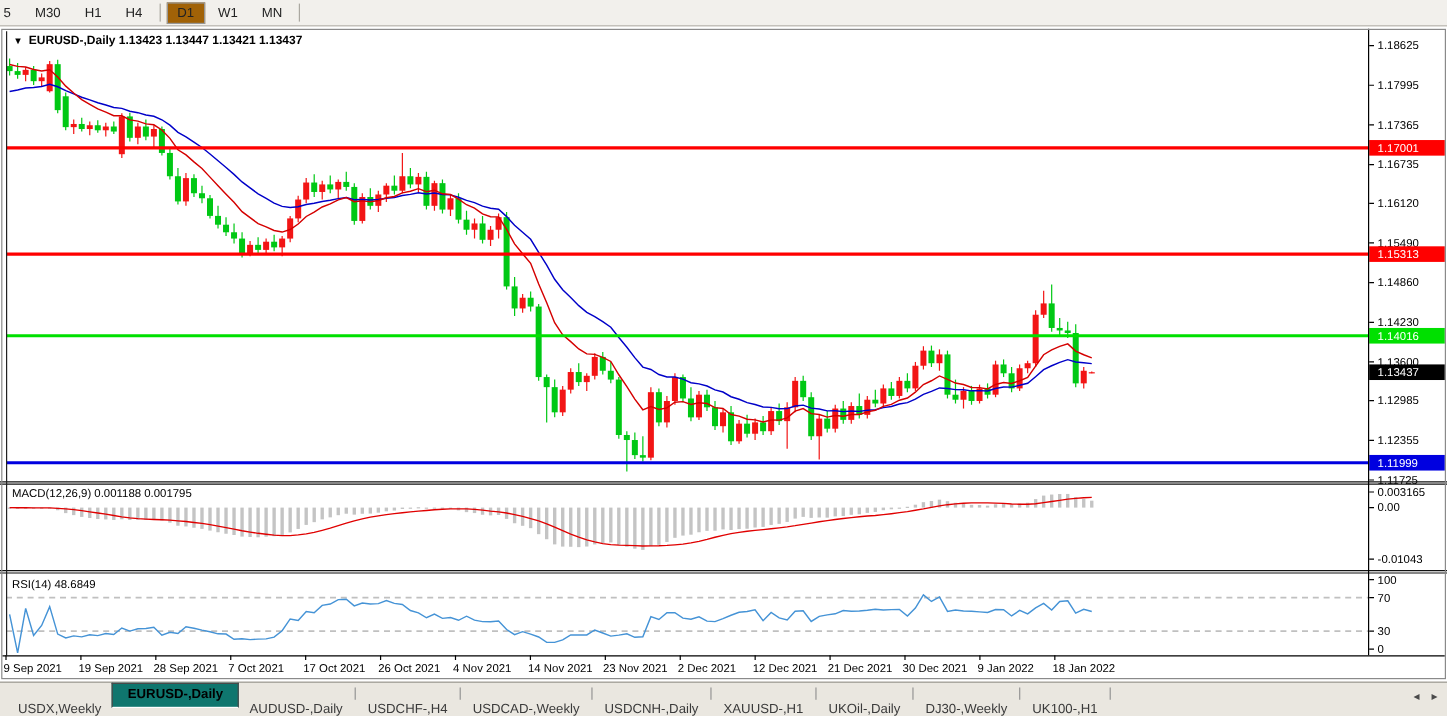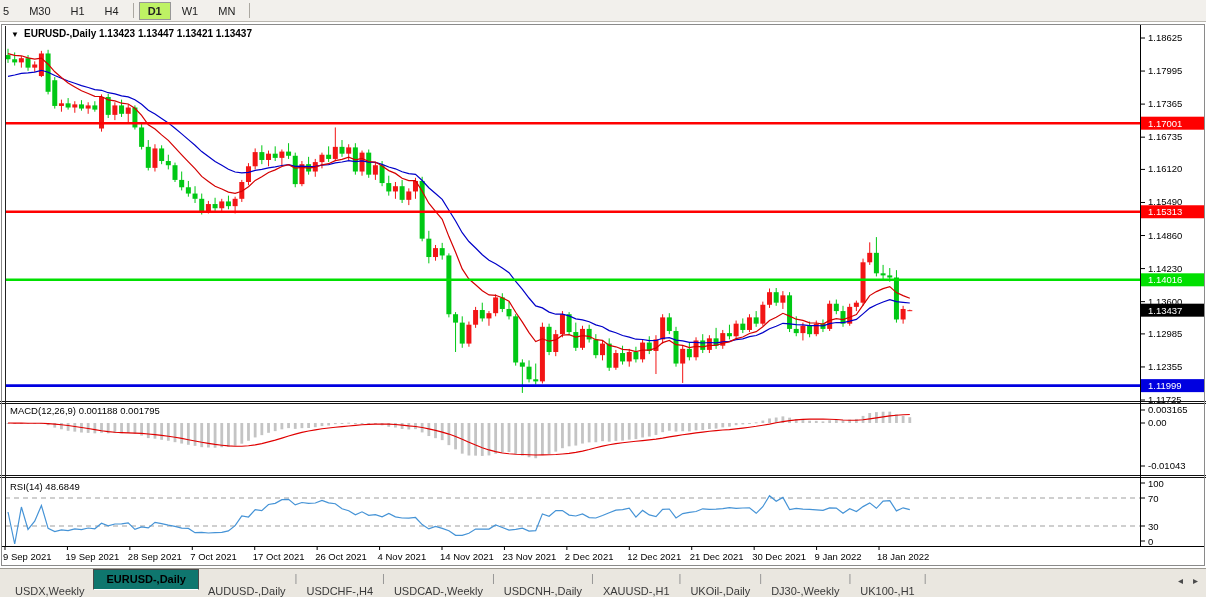--- a/index.html
+++ b/index.html
@@ -3,21 +3,21 @@
 <meta charset="utf-8">
 <style>
   html,body{margin:0;padding:0;background:#fff;}
   body{width:1206px;height:597px;position:relative;overflow:hidden;
        font-family:"Liberation Sans",sans-serif;-webkit-font-smoothing:none;}
   
   .toolbar{position:absolute;top:0;left:0;width:1206px;height:21px;background:#F2F0EC;
            border-bottom:1px solid #B9B6AF;display:flex;align-items:center;font-size:11px;color:#222;}
   .tf-btn{padding:2px 8px;margin:0 1px;border:1px solid transparent;cursor:default;white-space:nowrap;}
   .tf-btn.first{padding-left:2px;margin-left:0;}
-  .tf-btn.active{background:#bef264;border:1px solid #979797;font-weight:bold;}
+  .tf-btn.active{background:#a16207;border:1px solid #979797;}
   .tf-sep{width:1px;height:15px;background:#ABA8A1;margin:0 4px;}
   
   #chart{position:absolute;top:21px;left:0;}
   
   .tabbar{position:absolute;top:568px;left:0;width:1206px;height:29px;background:#EAE7E0;
           border-top:1px solid #9C9992;display:flex;align-items:flex-start;font-size:11px;color:#3a3a3a;}
   .tab{padding:16px 9px 3px 9px;white-space:nowrap;cursor:default;}
   .tab.active{background:#0f766e;border:1px solid #4a4a4a;border-bottom:1px solid #fff;
               font-weight:bold;color:#000;padding:3px 12px 4px 12px;}
   .tab-sep{color:#8f8f8f;padding:3px 0;}

